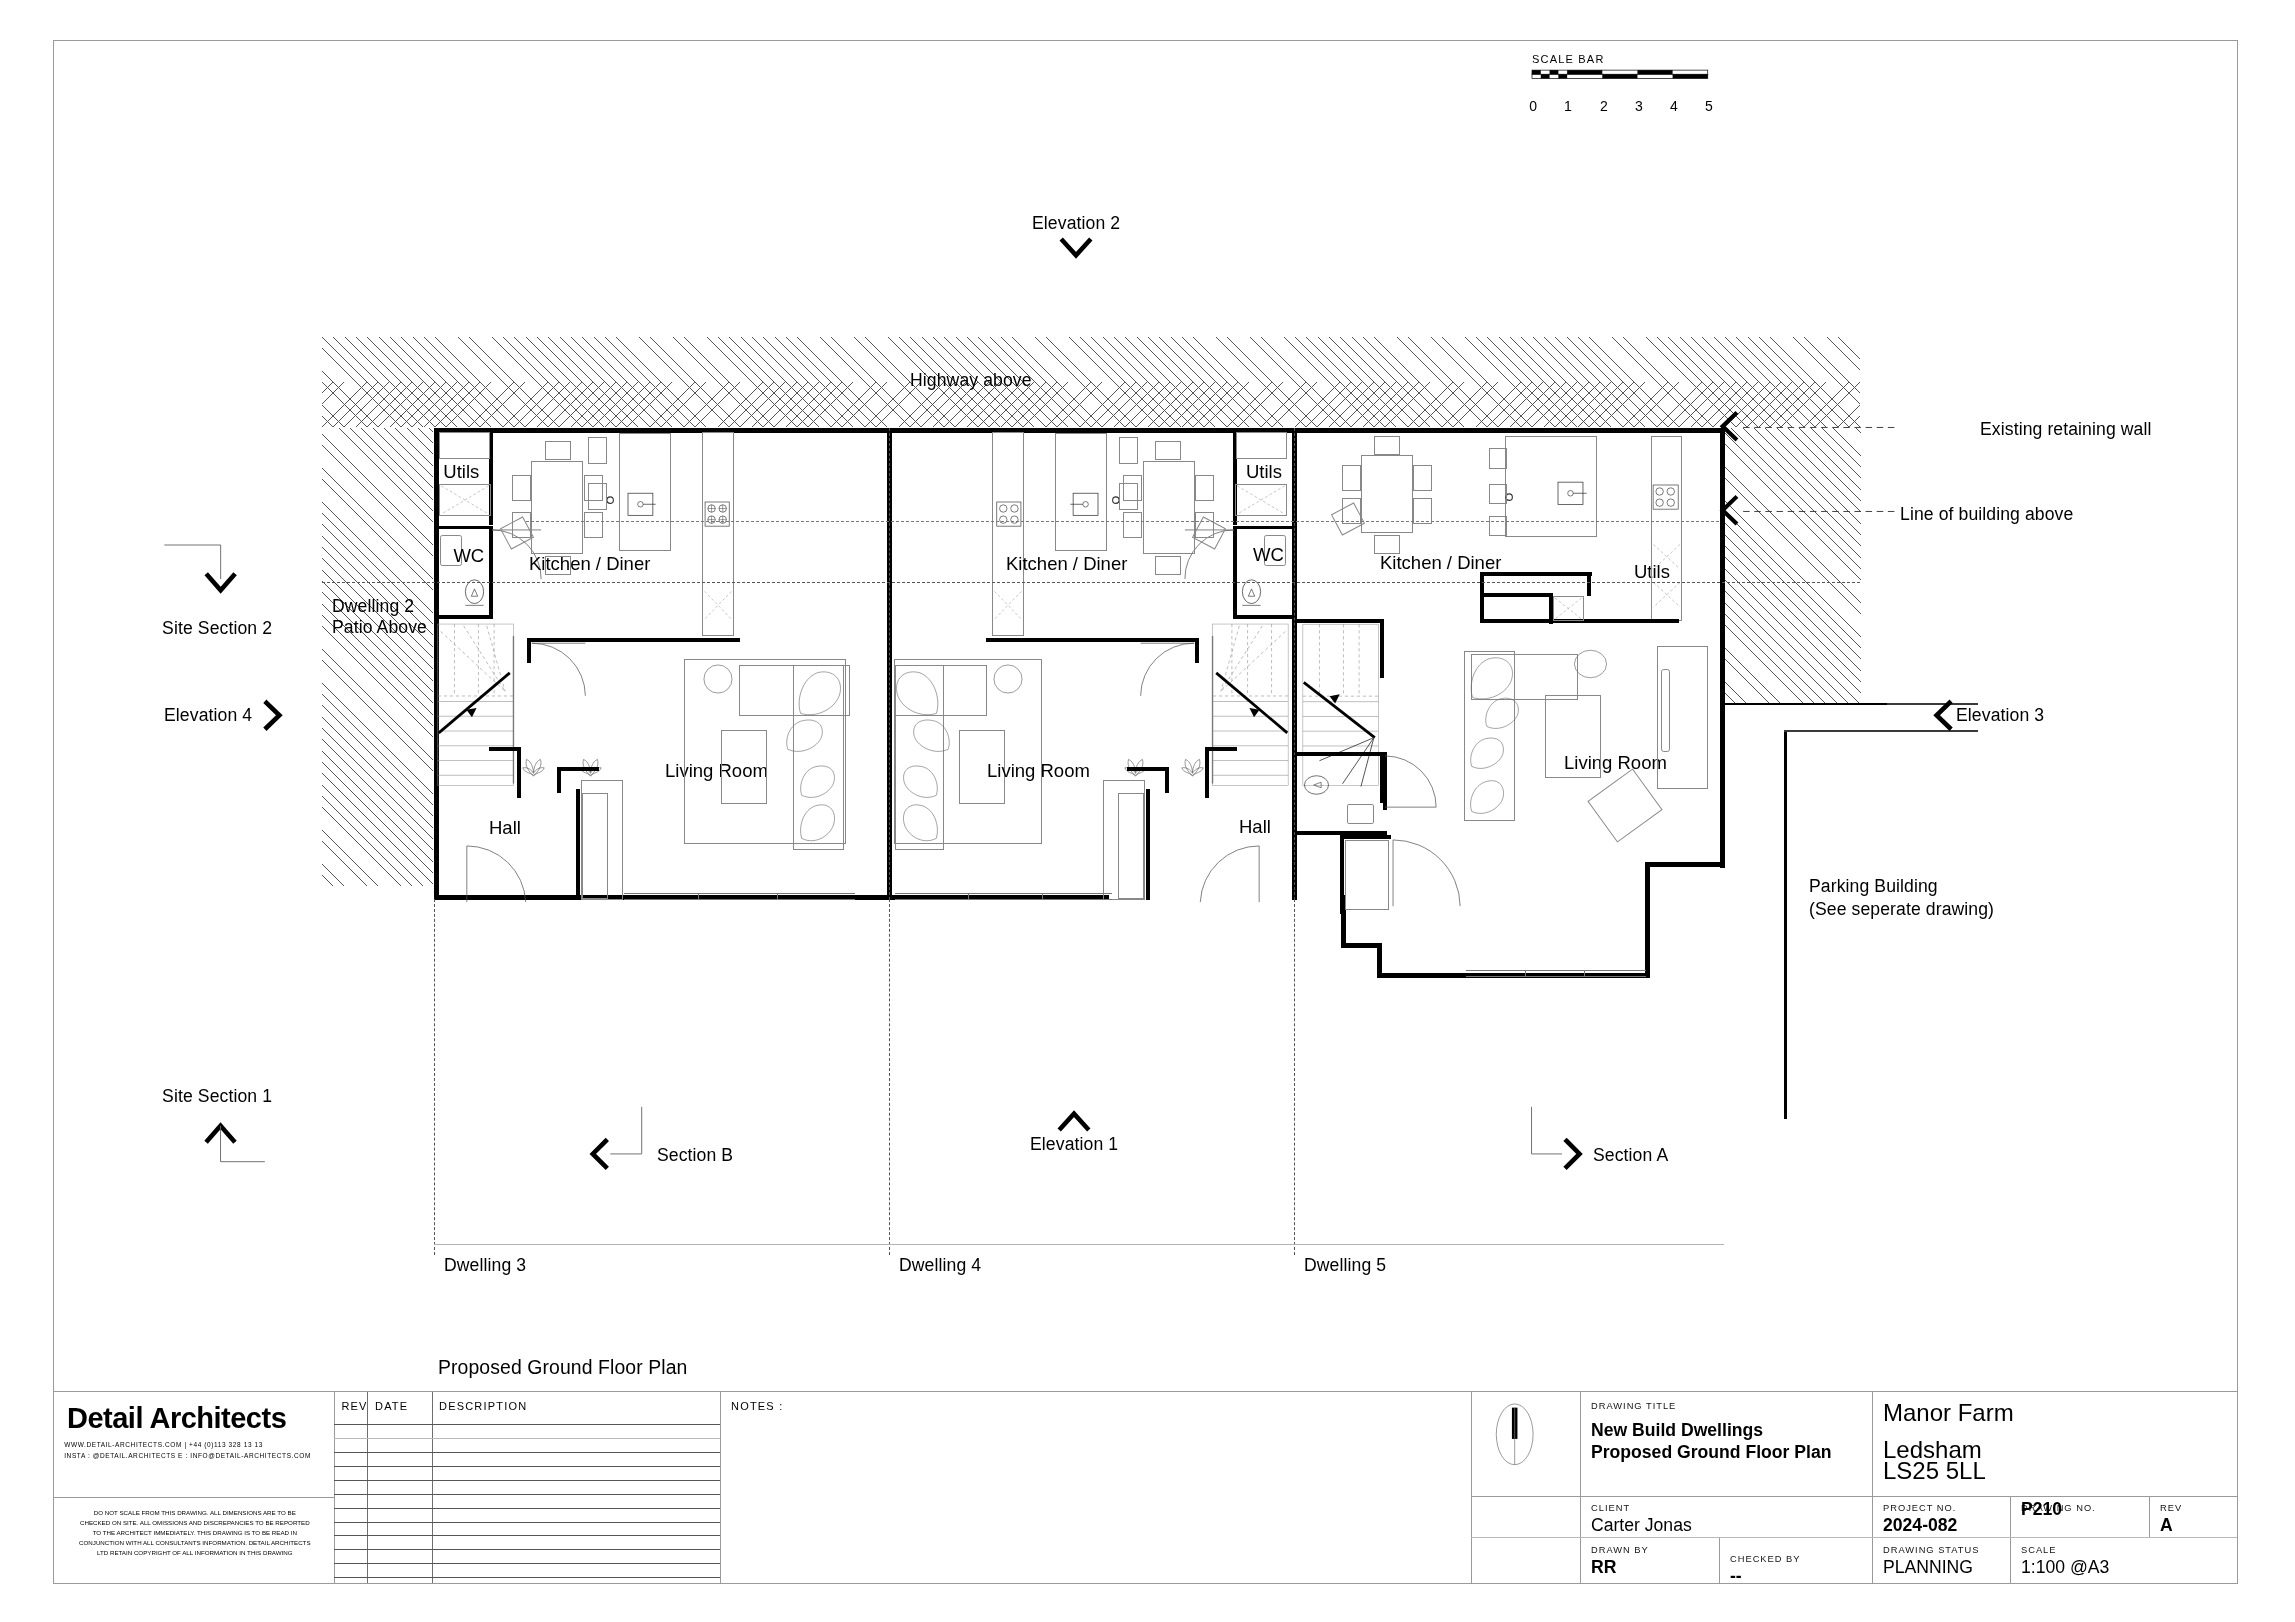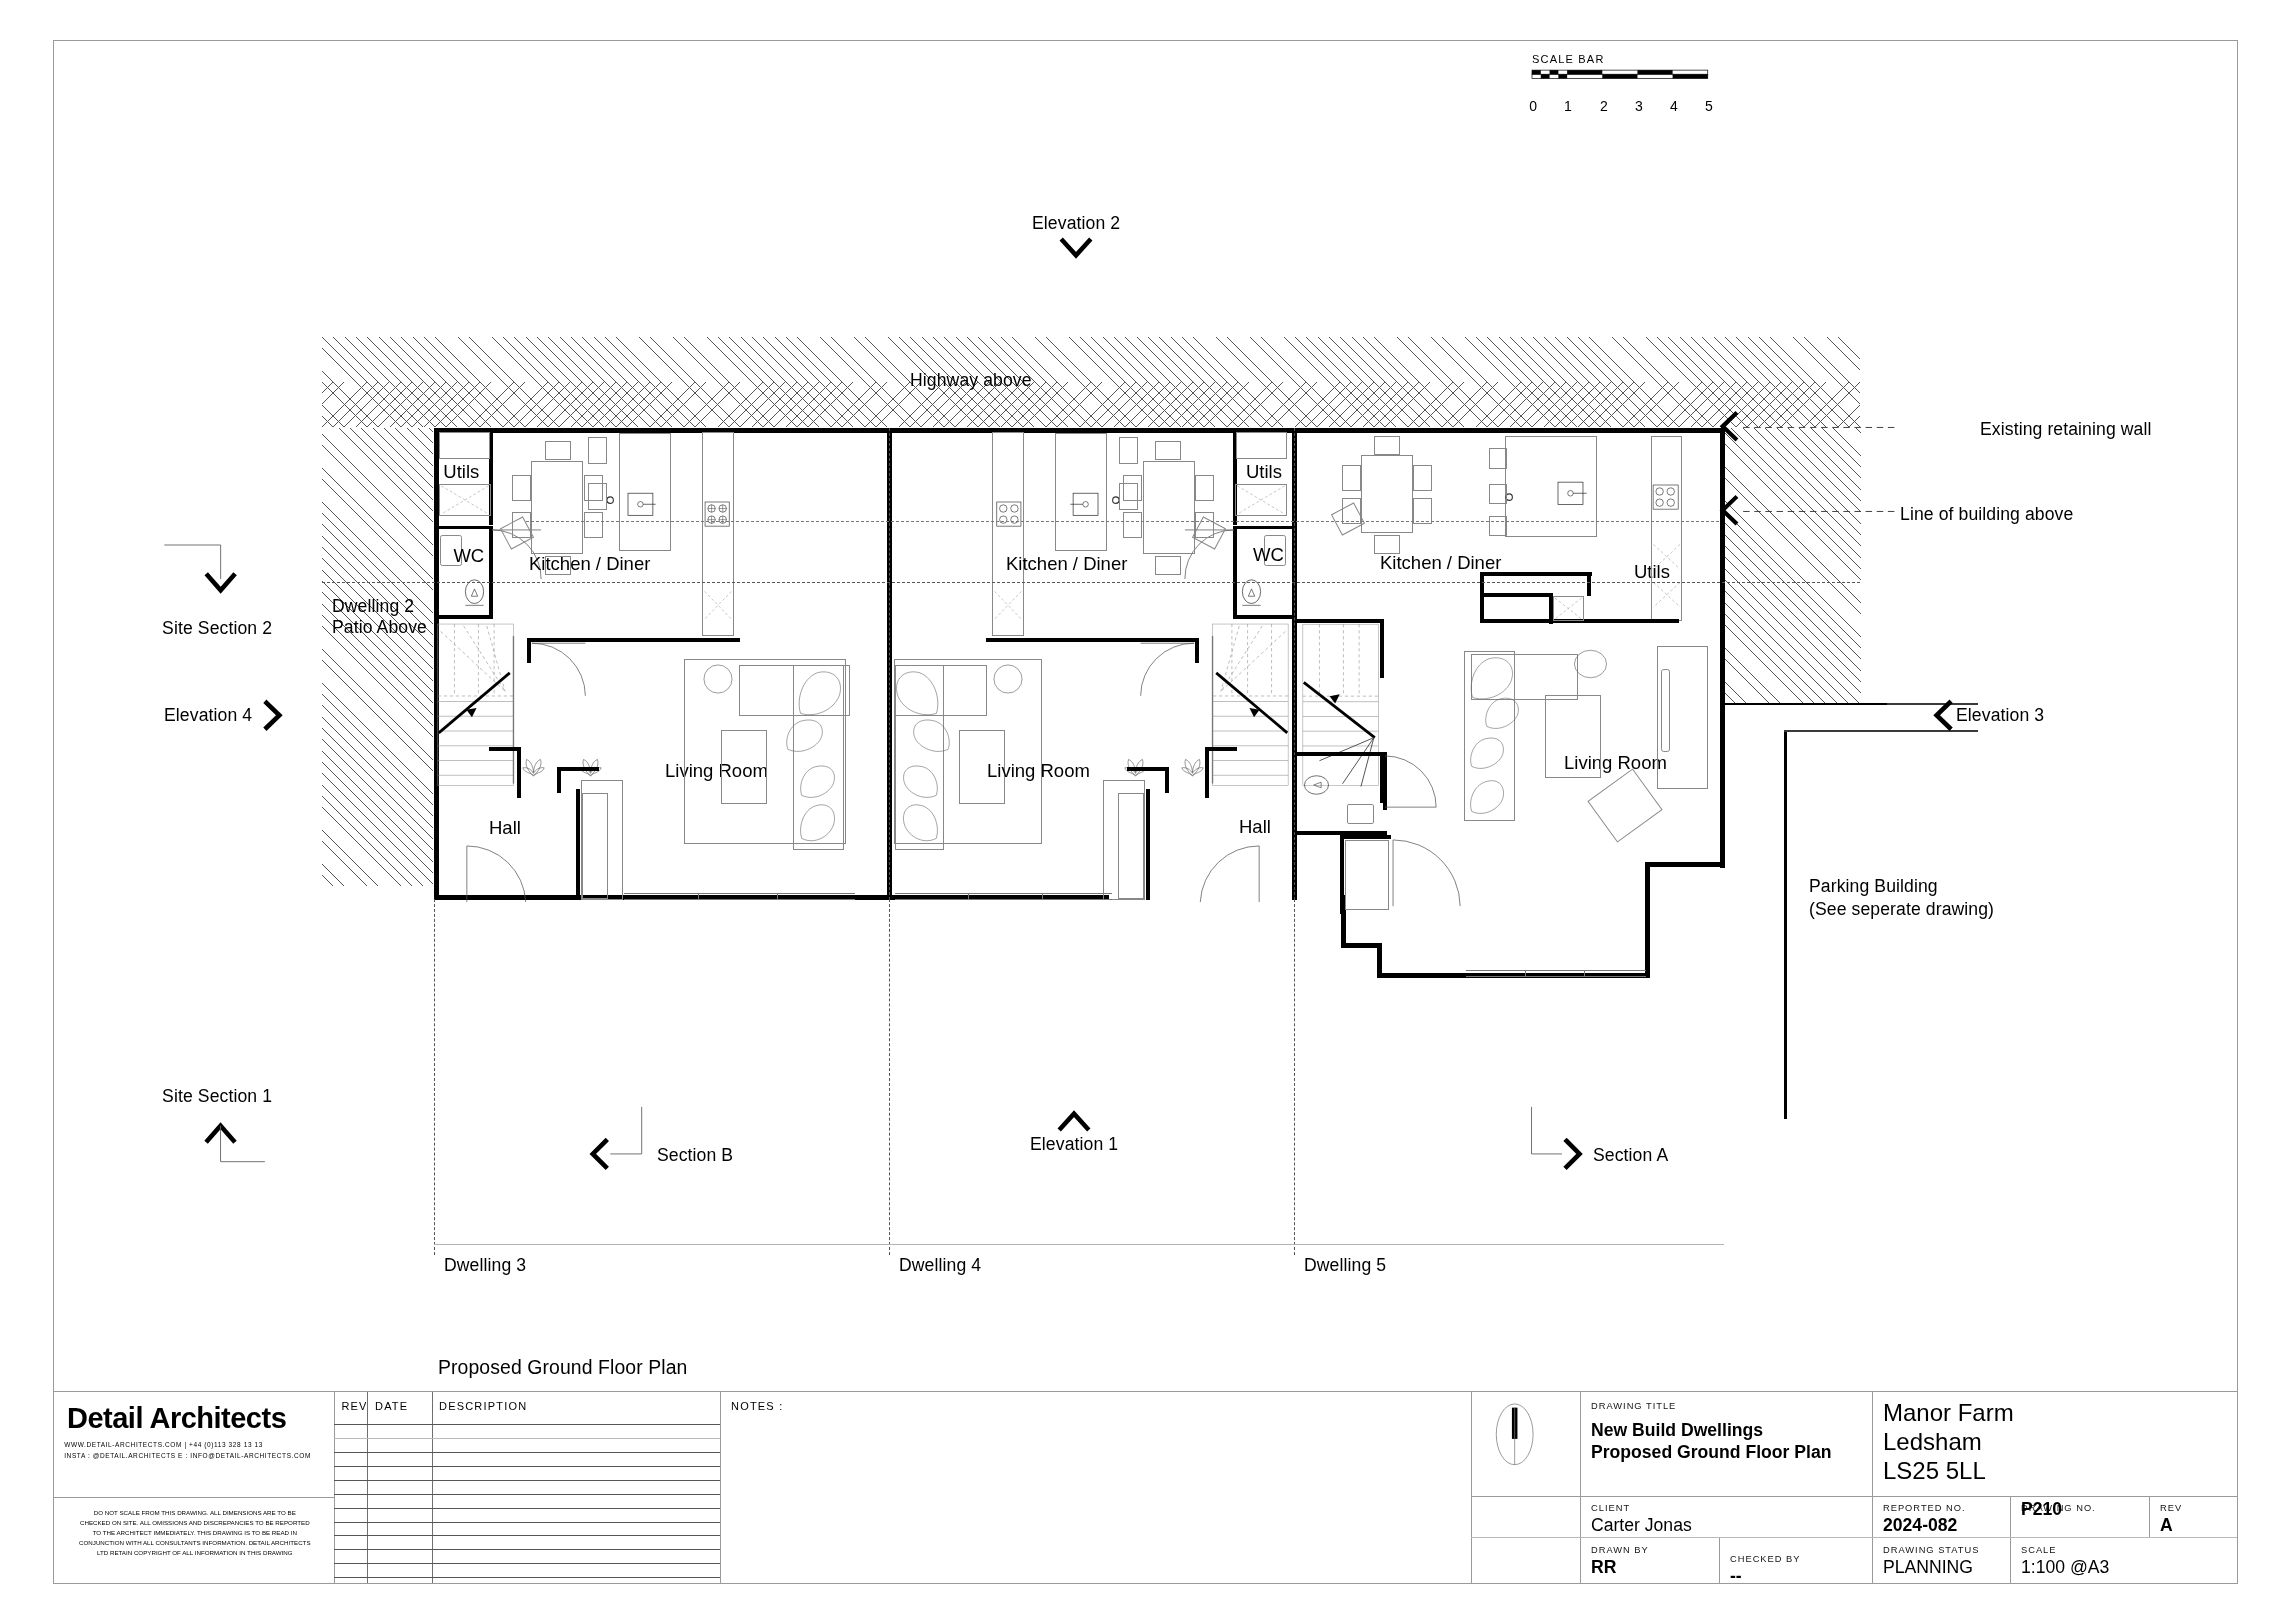--- a/index.html
+++ b/index.html
@@ -721,33 +721,33 @@
     </div>
 
     <div class="abs" style="left:1526px;top:0;width:291px;height:104px;">
       <div class="abs tb-cap" style="left:11px;top:9.3px;">DRAWING TITLE</div>
       <div class="abs tb-val" style="left:11px;top:28px;">New Build Dwellings</div>
       <div class="abs tb-val" style="left:11px;top:50px;">Proposed Ground Floor Plan</div>
     </div>
 
     <div class="abs" style="left:1818px;top:0;width:367px;height:104px;">
       <div class="abs tb-big" style="left:11px;top:7.4px;">Manor Farm</div>
-      <div class="abs tb-big" style="left:11px;top:36px;">Ledsham</div>
+      <div class="abs tb-big" style="left:11px;top:44px;">Ledsham</div>
       <div class="abs tb-big" style="left:11px;top:65px;">LS25 5LL</div>
     </div>
 
     <div class="hline" style="top:104px;left:1417px;right:0;"></div>
     <div class="hline" style="top:145px;left:1417px;right:0;border-top:1.4px solid #b9b9b9;"></div>
 
     <div class="abs" style="left:1526px;top:104px;width:291px;height:41px;">
       <div class="abs tb-cap" style="left:11px;top:6.5px;">CLIENT</div>
       <div class="abs tb-val-lt" style="left:11px;top:18.5px;">Carter Jonas</div>
     </div>
     <div class="abs" style="left:1818px;top:104px;width:139px;height:41px;">
-      <div class="abs tb-cap" style="left:11px;top:6.5px;">REPORTED NO.</div>
+      <div class="abs tb-cap" style="left:11px;top:6.5px;">PROJECT NO.</div>
       <div class="abs tb-val" style="left:11px;top:18.5px;">2024-082</div>
     </div>
     <div class="vline" style="left:1956px;top:104px;height:41px;"></div>
     <div class="abs" style="left:1956px;top:104px;width:139px;height:41px;">
       <div class="abs tb-cap" style="left:11px;top:6.5px;">DRAWING NO.</div>
       <div class="abs tb-val" style="left:11px;top:3px;">P210</div>
     </div>
     <div class="vline" style="left:2095px;top:104px;height:41px;"></div>
     <div class="abs" style="left:2095px;top:104px;width:88px;height:41px;">
       <div class="abs tb-cap" style="left:11px;top:6.5px;">REV</div>

